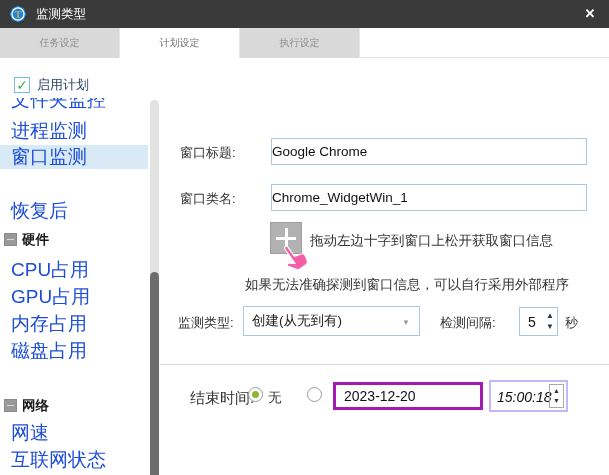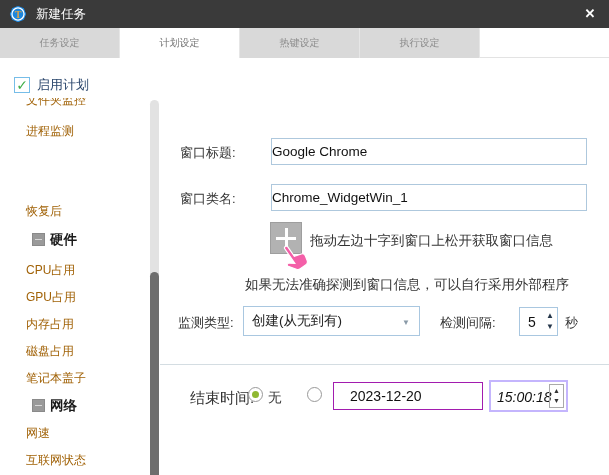--- a/index.html
+++ b/index.html
@@ -45,25 +45,25 @@
     text-align: center; cursor: pointer;
   }
   .enable-label { margin-left: 7px; font-size: 13px; color: #29456b; }
 
   .side-list {
     position: absolute; left: 0; top: 98px; width: 148px; height: 377px;
     overflow: hidden;
   }
   .side-item {
     position: absolute; left: 0; width: 148px; height: 24px;
-    font-size: 12px; color: #a16207; display: flex; align-items: center;
-    padding-left: 26px; cursor: pointer; white-space: nowrap;
+    font-size: 19px; color: #1d4ed8; display: flex; align-items: center;
+    padding-left: 11px; cursor: pointer; white-space: nowrap;
   }
   .side-item.selected { background: #d9eaf7; }
-  .side-item.header { font-weight: bold; color: #1a1a1a; font-size: 13.5px; padding-left: 22px; margin-left: 28px; }
+  .side-item.header { font-weight: bold; color: #1a1a1a; font-size: 13.5px; padding-left: 22px; }
   .collapse-icon {
     position: absolute; left: 4px; top: 5px; width: 13px; height: 13px;
     background: #9a9a9a; border: 1px solid #8a8a8a;
   }
   .collapse-icon::after {
     content: ""; position: absolute; left: 2px; top: 5px; width: 7px; height: 1px;
     background: #d8d8d8;
   }
 
   .v-scrollbar-track {
@@ -108,22 +108,22 @@
 
   .divider { position: absolute; left: 160px; top: 364px; width: 449px; height: 1px; background: #d4dde2; }
 
   .radio { position: absolute; width: 15px; height: 15px; border-radius: 50%; border: 1px solid #999; background: #fff; cursor: pointer; }
   .radio.checked::after {
     content: ""; position: absolute; left: 3px; top: 3px; width: 7px; height: 7px;
     border-radius: 50%; background: #8fb832;
   }
   .date-input {
     position: absolute; left: 333px; top: 382px; width: 150px; height: 28px;
-    border: 1px solid #a21caf; background: #fff; font-size: 14px; color: #111;
-    padding-left: 16px; font-family: "Liberation Sans", "DejaVu Sans", sans-serif; outline: none;
+    border: 3px solid #a21caf; background: #fff; font-size: 14px; color: #111;
+    padding-left: 8px; font-family: "Liberation Sans", "DejaVu Sans", sans-serif; outline: none;
   }
   .time-spin {
     position: absolute; left: 489px; top: 380px; width: 79px; height: 32px;
     border: 2px solid #c4b5fd; background: #fff; font-size: 14px; color: #111; font-style: italic;
   }
   .time-spin .val { position: absolute; left: 6px; top: 7px; }
   .time-spin .mini {
     position: absolute; right: 2px; top: 2px; width: 15px; height: 24px;
     border: 1px solid #aaa; display: flex; flex-direction: column; align-items: center;
     justify-content: center; line-height: 10px;
@@ -136,51 +136,50 @@
 <div class="window">
 
   <div class="titlebar">
     <svg class="app-icon" viewBox="0 0 24 24">
       <rect x="5" y="5" width="14" height="14" rx="3" fill="#1c86dd" transform="rotate(45 12 12)"></rect>
       <rect x="5" y="5" width="14" height="14" rx="3" fill="#1c86dd"></rect>
       <circle cx="12" cy="12" r="8.2" fill="#1c86dd"></circle>
       <circle cx="12" cy="12" r="6.6" fill="none" stroke="#ffffff" stroke-width="1.4"></circle>
       <text x="12" y="16.2" text-anchor="middle" font-size="11" font-weight="bold" fill="#d8a24a" font-family="Liberation Serif, serif">T</text>
     </svg>
-    <span class="title-text">新建任务</span>
+    <span class="title-text">监测类型</span>
     <span class="close-btn">✕</span>
   </div>
 
   <div class="tabbar">
     <div class="tabstrip">
       <div class="tab">任务设定</div>
       <div class="tab active">计划设定</div>
-      <div class="tab">热键设定</div>
       <div class="tab">执行设定</div>
     </div>
   </div>
 
   <div class="enable-row">
     <div class="checkbox">✓</div>
     <span class="enable-label">启用计划</span>
   </div>
 
   <div class="side-list">
     <div class="side-item" style="top:-10px">文件夹监控</div>
     <div class="side-item" style="top:21px">进程监测</div>
+    <div class="side-item selected" style="top:47px">窗口监测</div>
     <div class="side-item" style="top:101px">恢复后</div>
     <div class="side-item header" style="top:130px">
       <span class="collapse-icon"></span>
       <span>硬件</span>
     </div>
     <div class="side-item" style="top:160px">CPU占用</div>
     <div class="side-item" style="top:187px">GPU占用</div>
     <div class="side-item" style="top:214px">内存占用</div>
     <div class="side-item" style="top:241px">磁盘占用</div>
-    <div class="side-item" style="top:268px">笔记本盖子</div>
     <div class="side-item header" style="top:296px">
       <span class="collapse-icon"></span>
       <span>网络</span>
     </div>
     <div class="side-item" style="top:323px">网速</div>
     <div class="side-item" style="top:350px">互联网状态</div>
   </div>
   <div class="v-scrollbar-track"></div>
   <div class="v-scrollbar-thumb"></div>
 

